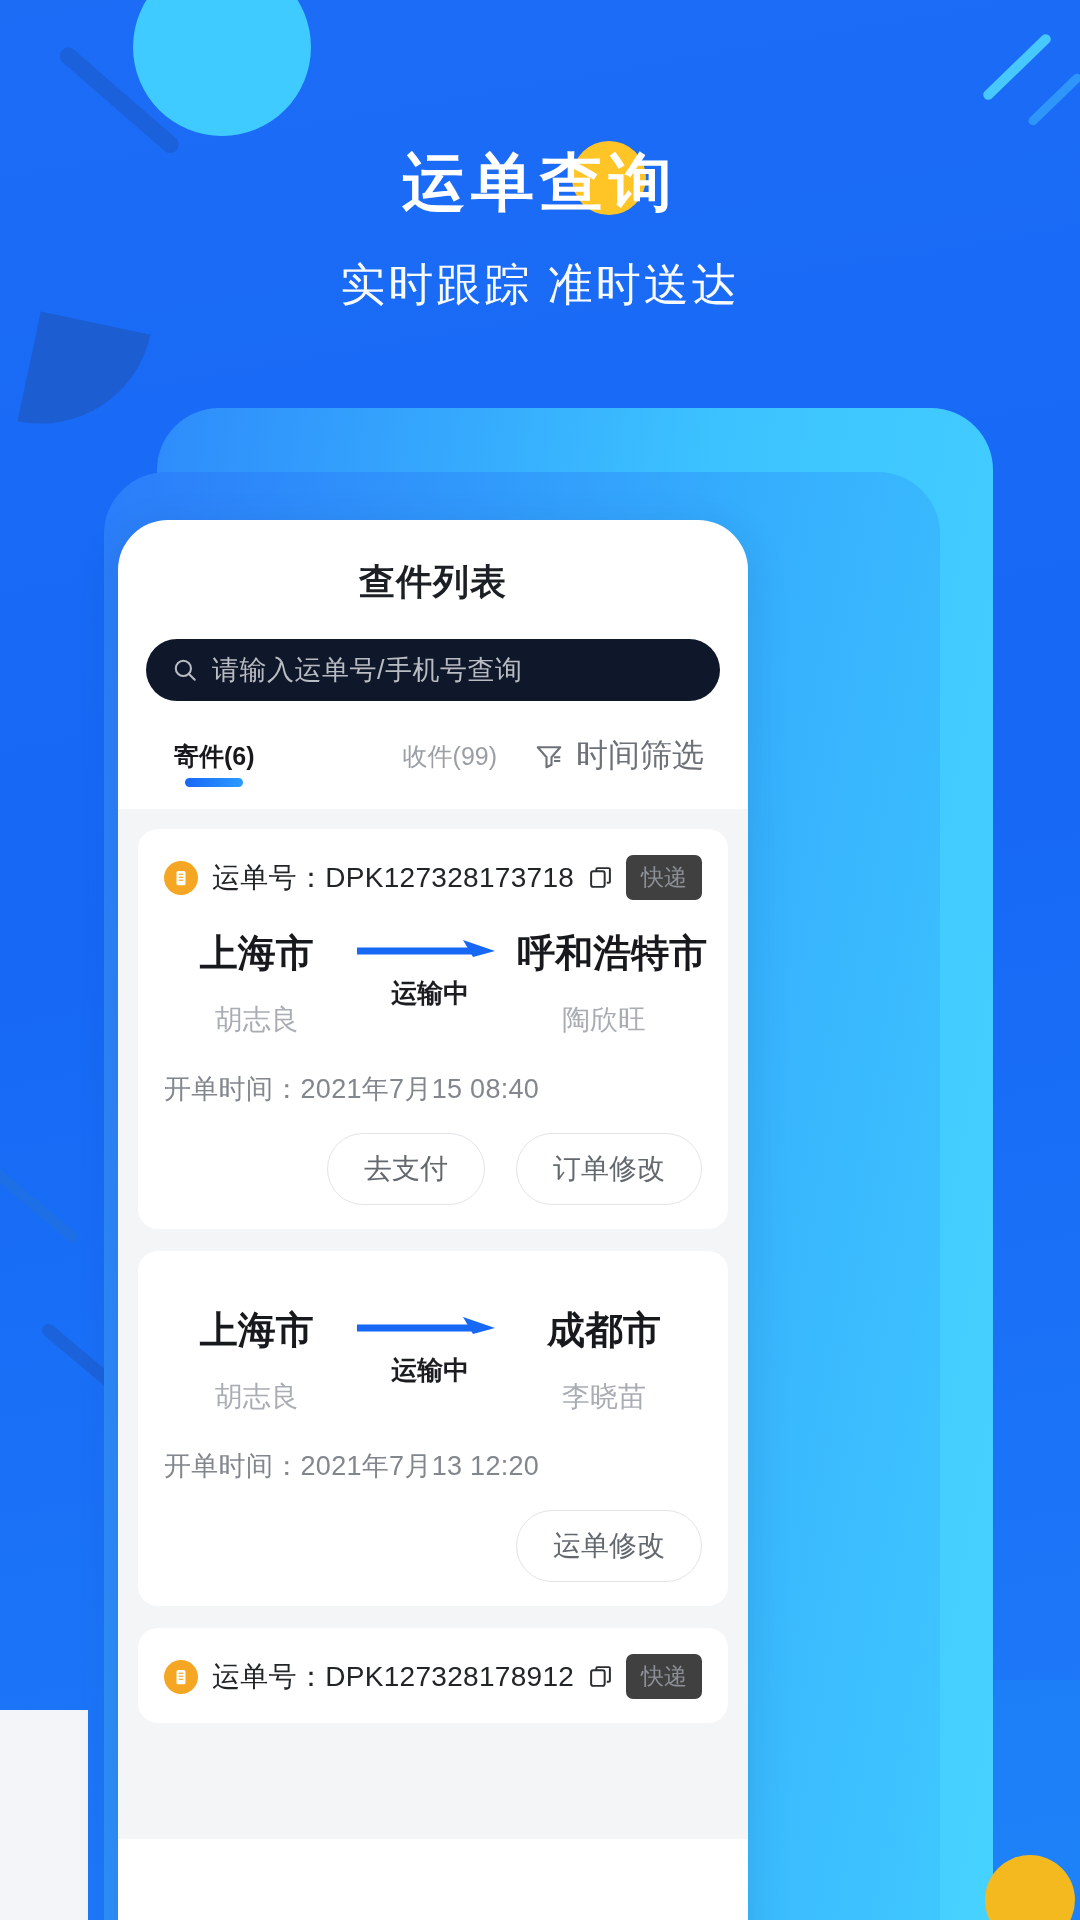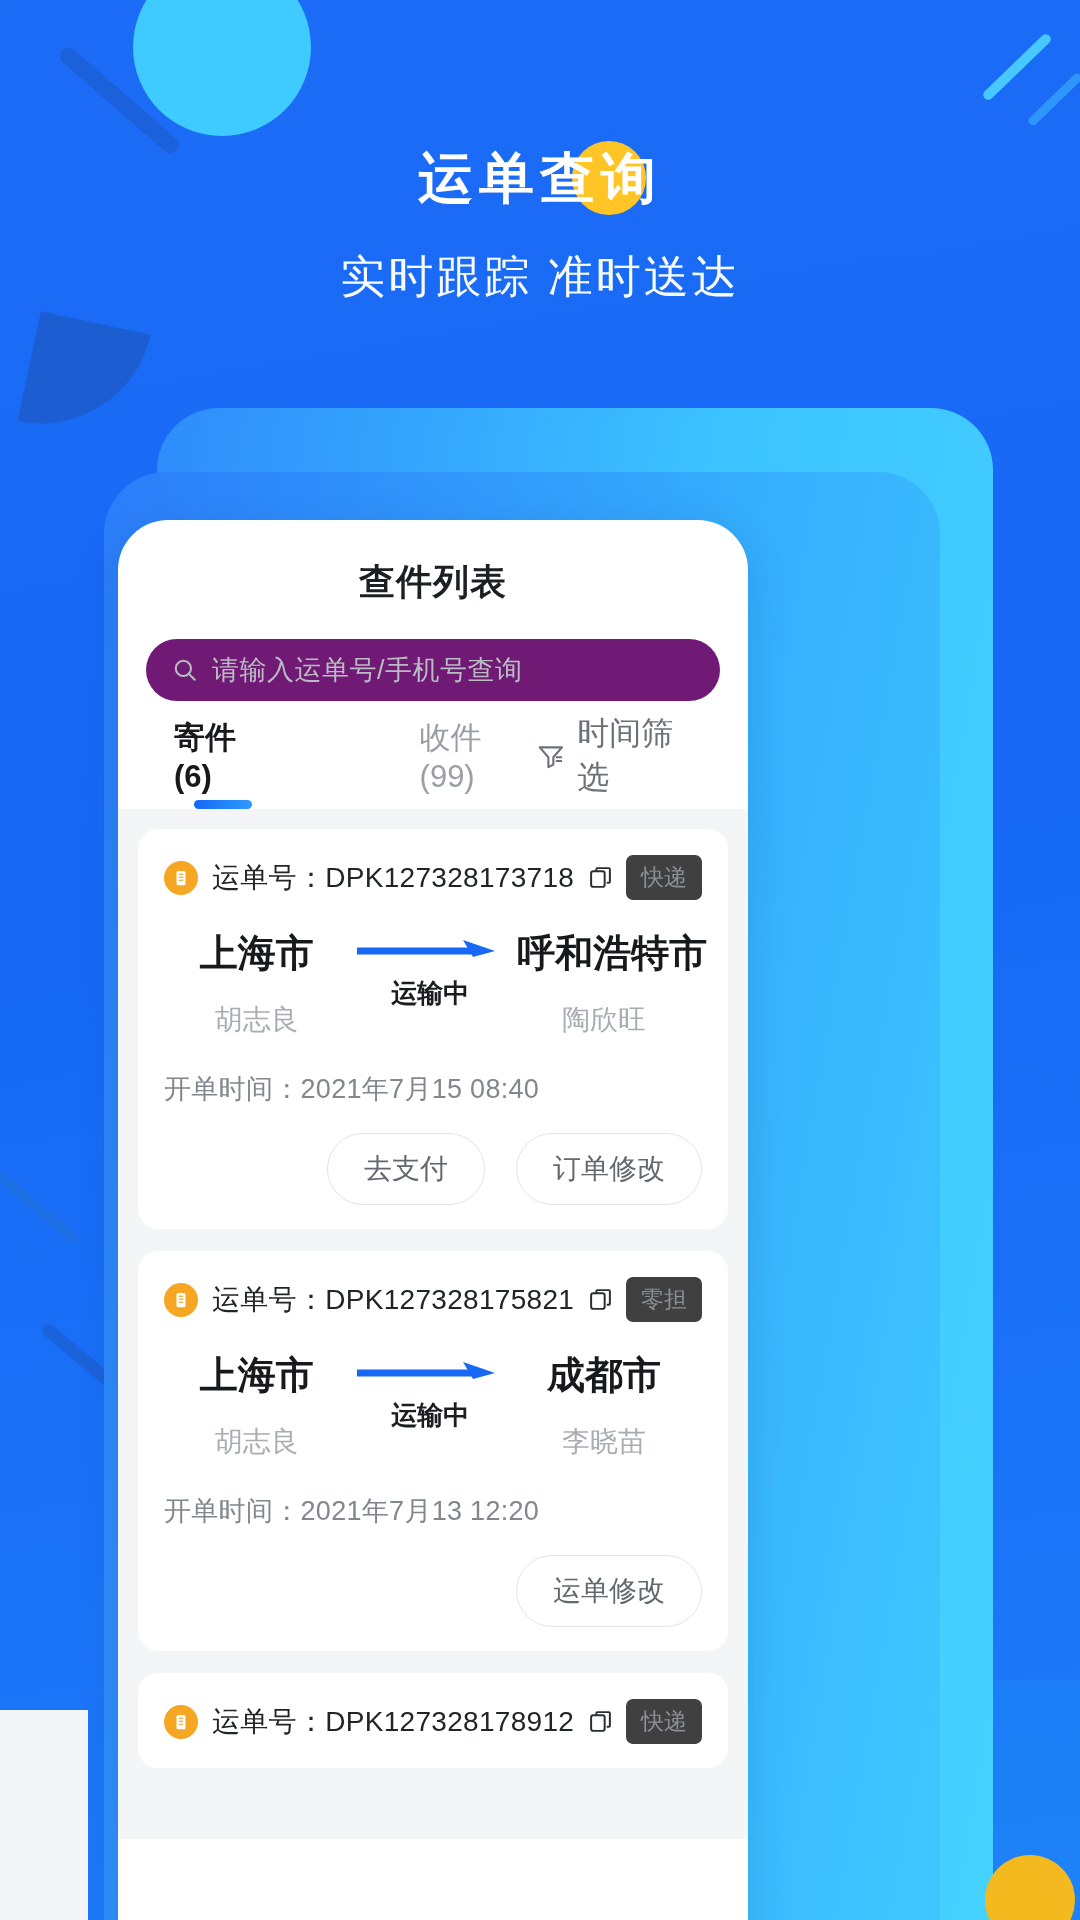--- a/index.html
+++ b/index.html
@@ -68,21 +68,21 @@
   }
   .deco-bottom-right-blue {
     right:0; bottom:0; width:96px; height:240px;
     background:#1E86F7; opacity:.55;
   }
 
   
   .hero { position:absolute; left:0; top:0; width:1080px; z-index:3; }
   .hero-title {
     margin-top:148px; text-align:center;
-    color:#ffffff; font-size:55px; font-weight:bold;
+    color:#ffffff; font-size:63px; font-weight:bold;
     letter-spacing:6px; line-height:1.1;
   }
   .hero-sub {
     margin-top:38px; text-align:center;
     color:#ffffff; font-size:45px; font-weight:300;
     letter-spacing:3px; opacity:.97;
   }
 
   
   .back-card {
@@ -109,33 +109,33 @@
 
   .card-title {
     text-align:center; color:#1C1F23;
     font-size:36px; font-weight:bold;
     padding-top:38px; letter-spacing:1px;
   }
 
   
   .search {
     margin:32px 28px 0 28px; height:62px;
-    background:#701a75; border-radius:31px;
+    background:#0f172a; border-radius:31px;
     display:flex; align-items:center; padding:0 26px;
   }
   .search-icon { width:26px; height:26px; flex:0 0 auto; margin-right:14px; }
   .search-ph { color:#B9BCC2; font-size:27px; letter-spacing:.5px; }
 
   
   .tabs {
     margin-top:26px; display:flex; align-items:center;
     padding:0 44px 0 56px; height:72px;
   }
   .tab {
-    font-size:31px; color:#9A9EA5; position:relative;
+    font-size:25px; color:#9A9EA5; position:relative;
     padding-bottom:14px;
   }
   .tab.active { color:#17191D; font-weight:bold; }
   .tab.active::after {
     content:""; position:absolute; left:50%; bottom:0;
     transform:translateX(-50%);
     width:58px; height:9px; border-radius:5px;
     background:linear-gradient(90deg,#1668F5,#2D9BFF);
   }
   .tab-spacer1 { width:148px; }
@@ -284,36 +284,20 @@
         </div>
       </div>
       <div class="order-time"><span>开单时间：</span><span>2021年7月15 08:40</span></div>
       <div class="actions">
         <div class="act-btn">去支付</div>
         <div class="act-btn">订单修改</div>
       </div>
     </div>
 
     <div class="order">
-      <div class="order-head">
-        <span class="doc-icon">
-          <svg width="18" height="18" viewBox="0 0 24 24">
-            <rect x="6" y="2.5" width="12" height="19" rx="2" fill="#fff"></rect>
-            <line x1="9" y1="7" x2="15" y2="7" stroke="#F5A623" stroke-width="1.6"></line>
-            <line x1="9" y1="11" x2="15" y2="11" stroke="#F5A623" stroke-width="1.6"></line>
-            <line x1="9" y1="15" x2="15" y2="15" stroke="#F5A623" stroke-width="1.6"></line>
-          </svg>
-        </span>
-        <span class="order-no"><span>运单号：</span><span>DPK127328175821</span></span>
-        <svg class="copy-icon" viewBox="0 0 24 24" fill="none">
-          <rect x="3" y="6" width="13" height="15" rx="2" stroke="#2A2D31" stroke-width="1.9"></rect>
-          <path d="M8 6V4a1 1 0 011-1h11a1 1 0 011 1v12a1 1 0 01-1 1h-2" stroke="#2A2D31" stroke-width="1.9"></path>
-        </svg>
-        <span class="badge">零担</span>
-      </div>
       <div class="route">
         <div class="route-col">
           <div class="city">上海市</div>
           <div class="person">胡志良</div>
         </div>
         <div class="route-col mid">
           <div class="arrow-wrap">
             <svg class="arrow" viewBox="0 0 150 22">
               <line x1="2" y1="13" x2="118" y2="13" stroke="#1668F5" stroke-width="7"></line>
               <path d="M108 2 L140 13 L118 19 Z" fill="#1668F5"></path>

